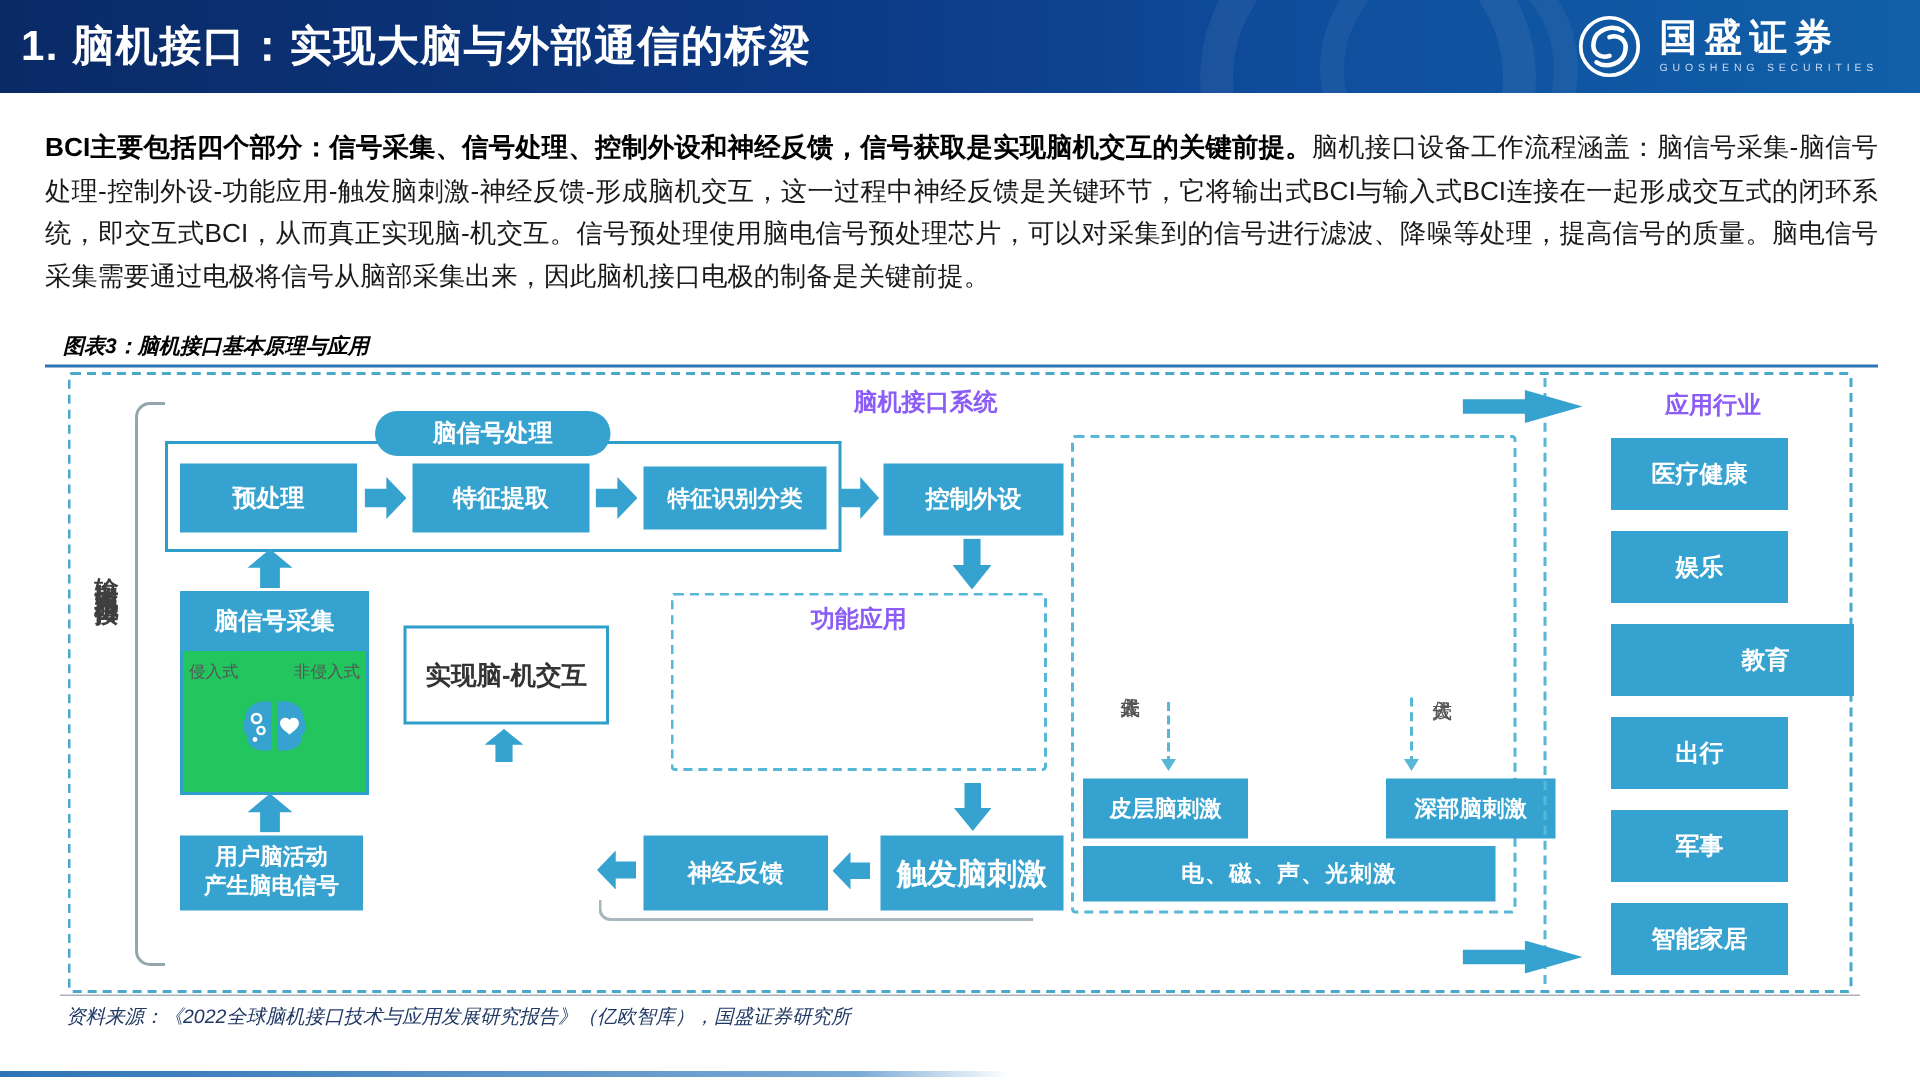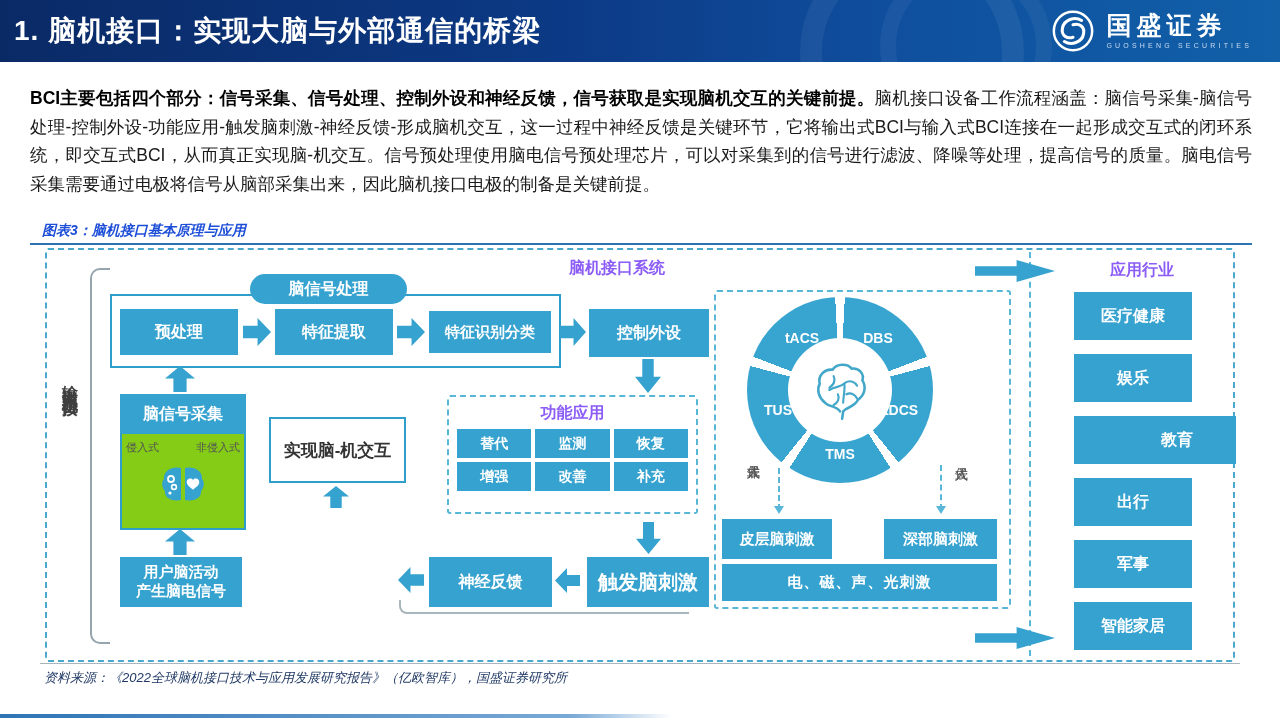--- a/index.html
+++ b/index.html
@@ -17,21 +17,21 @@
   .logo-text{display:flex;flex-direction:column;line-height:1;}
   .logo-cn{color:#ffffff;font-size:25px;font-weight:bold;letter-spacing:5px;}
   .logo-en{color:#c9dcf2;font-size:7px;letter-spacing:3.2px;margin-top:4px;}
 
   
   .para{position:absolute;left:30px;top:84px;width:1222px;font-size:17.5px;line-height:28.5px;
         color:#1a1a1a;text-align:justify;}
   .para .b{font-weight:bold;color:#000;}
 
   
-  .caption{position:absolute;left:42px;top:222px;font-size:14px;font-style:italic;font-weight:bold;color:#1d4ed8;}
+  .caption{position:absolute;left:42px;top:222px;font-size:14px;font-style:italic;font-weight:bold;color:#000000;}
   .caption-rule{position:absolute;left:30px;top:243px;width:1222px;height:2px;background:#2e74b5;}
   .src-rule{position:absolute;left:40px;top:663px;width:1200px;height:1px;background:#a9b4bc;}
   .source{position:absolute;left:44px;top:669px;font-size:13px;font-style:italic;color:#1f3864;}
   .bottom-bar{position:absolute;left:0;bottom:2px;width:672px;height:4px;
               background:linear-gradient(90deg,#2e74b5,#79a9d6 85%,rgba(255,255,255,0));}
 
   
   .fig{position:absolute;left:45px;top:248px;width:1186px;height:410px;
        border:2px dashed #4aa8cc;border-radius:3px;background:#fff;}
 
@@ -57,21 +57,21 @@
   .dash-arrow::after{content:"";position:absolute;left:-6px;bottom:-9px;border:5px solid transparent;border-top:8px solid #58b6d6;}
 
   .donut{position:absolute;border-radius:50%;
      background:conic-gradient(#fff 0deg 3deg,#38a4d0 3deg 69deg,#fff 69deg 75deg,#38a4d0 75deg 141deg,
         #fff 141deg 147deg,#38a4d0 147deg 213deg,#fff 213deg 219deg,#38a4d0 219deg 285deg,
         #fff 285deg 291deg,#38a4d0 291deg 357deg,#fff 357deg 360deg);}
   .donut-center{position:absolute;left:50%;top:50%;transform:translate(-50%,-50%);
      width:104px;height:104px;background:#fff;border-radius:50%;display:flex;align-items:center;justify-content:center;}
   .seg-label{position:absolute;transform:translate(-50%,-50%);color:#fff;font-weight:bold;font-size:14px;}
 
-  .acq{position:absolute;border:2px solid #2f9ecb;background:#84cc16;}
+  .acq{position:absolute;border:2px solid #2f9ecb;background:#22c55e;}
   .acq-head{position:absolute;left:-2px;top:-2px;right:-2px;height:40px;background:#35a2cf;color:#fff;
             font-weight:bold;display:flex;align-items:center;justify-content:center;font-size:16px;}
   .acq-labels{position:absolute;left:4px;right:4px;top:44px;display:flex;justify-content:space-between;
               font-size:11px;color:#555;}
   .grid{position:absolute;display:grid;grid-template-columns:repeat(3,1fr);gap:4px;}
   .grid .cell{background:#35a2cf;color:#fff;font-weight:bold;font-size:14px;
               display:flex;align-items:center;justify-content:center;height:29px;}
 </style>
 </head>
 <body>
@@ -146,56 +146,31 @@
   <div class="hookline" style="left:352px;top:350px;width:288px;height:12px;"></div>
 
   <div class="arrow ar-l" style="left:351px;top:317px;width:26px;height:26px;"></div>
   <div class="bluebox" style="left:382px;top:307px;width:123px;height:50px;font-size:16px;">神经反馈</div>
   <div class="arrow ar-l" style="left:508px;top:318px;width:25px;height:25px;"></div>
   <div class="bluebox" style="left:540px;top:307px;width:122px;height:50px;font-size:20px;">触发脑刺激</div>
   <div class="arrow ar-d" style="left:589px;top:272px;width:25px;height:32px;"></div>
 
   <div class="dashbox" style="left:400px;top:145px;width:247px;height:115px;">
     <div class="dtitle" style="margin-top:6px;font-size:16px;">功能应用</div>
-    <div class="grid" style="left:8px;right:8px;top:32px;">
-      <div class="cell">替代</div>
-      <div class="cell">监测</div>
-      <div class="cell">恢复</div>
-      <div class="cell">增强</div>
-      <div class="cell">改善</div>
-      <div class="cell">补充</div>
-    </div>
   </div>
 
   <div class="dashbox" style="left:667px;top:40px;width:293px;height:315px;"></div>
-  <div class="donut" style="left:700px;top:47px;width:186px;height:186px;">
-    <div class="donut-center">
-      <svg width="64" height="64" viewBox="0 0 60 60">
-        <path d="M30,50 C27,45 20,46 16,42 C10,37 8,30 11,24 C9,16 16,10 23,11 C27,5 37,5 41,10 C48,9 53,15 51,21 C55,27 53,35 47,39 C44,46 36,46 33,50 L32,57" fill="none" stroke="#42a7c9" stroke-width="2.4" stroke-linecap="round"></path>
-        <path d="M20,30 C26,26 30,28 34,24 C38,20 44,22 46,26" fill="none" stroke="#42a7c9" stroke-width="2" stroke-linecap="round"></path>
-        <path d="M24,17 C26,21 24,25 20,28" fill="none" stroke="#42a7c9" stroke-width="2" stroke-linecap="round"></path>
-        <path d="M36,34 C40,32 44,34 46,38" fill="none" stroke="#42a7c9" stroke-width="2" stroke-linecap="round"></path>
-        <path d="M28,34 C30,38 28,42 24,44" fill="none" stroke="#42a7c9" stroke-width="2" stroke-linecap="round"></path>
-        <path d="M34,24 C35,30 33,36 33,42" fill="none" stroke="#42a7c9" stroke-width="2" stroke-linecap="round"></path>
-      </svg>
-    </div>
-    <span class="seg-label" style="left:55px;top:41px;">tACS</span>
-    <span class="seg-label" style="left:131px;top:41px;">DBS</span>
-    <span class="seg-label" style="left:31px;top:113px;">TUS</span>
-    <span class="seg-label" style="left:154px;top:113px;">tDCS</span>
-    <span class="seg-label" style="left:93px;top:157px;">TMS</span>
-  </div>
 
   <div class="vtext abs" style="left:697px;top:205px;font-size:13px;color:#555;font-weight:normal;">非侵入式</div>
   <div class="dash-arrow" style="left:731px;top:218px;height:42px;"></div>
   <div class="vtext abs" style="left:905px;top:207px;font-size:13px;color:#555;font-weight:normal;">侵入式</div>
   <div class="dash-arrow" style="left:893px;top:215px;height:45px;"></div>
 
   <div class="bluebox" style="left:675px;top:269px;width:110px;height:40px;font-size:15px;">皮层脑刺激</div>
-  <div class="bluebox" style="left:837px;top:269px;width:113px;height:40px;font-size:15px;">深部脑刺激</div>
+  <div class="bluebox" style="left:877px;top:269px;width:113px;height:40px;font-size:15px;">深部脑刺激</div>
   <div class="bluebox" style="left:675px;top:314px;width:275px;height:37px;font-size:15px;letter-spacing:1px;">电、磁、声、光刺激</div>
 
   <div class="abs" style="left:982px;top:2px;height:404px;border-left:2px dashed #58b6d6;"></div>
   <div class="arrow ar-r" style="left:928px;top:10px;width:80px;height:22px;"></div>
   <div class="arrow ar-r" style="left:928px;top:377px;width:80px;height:22px;"></div>
 
   <div class="dtitle abs" style="left:1045px;top:10px;width:100px;font-size:16px;">应用行业</div>
   <div class="bluebox" style="left:1027px;top:42px;width:118px;height:48px;font-size:16px;">医疗健康</div>
   <div class="bluebox" style="left:1027px;top:104px;width:118px;height:48px;font-size:16px;">娱乐</div>
   <div class="bluebox" style="left:1027px;top:166px;width:118px;height:48px;font-size:16px;padding-left:44px;">教育</div>

